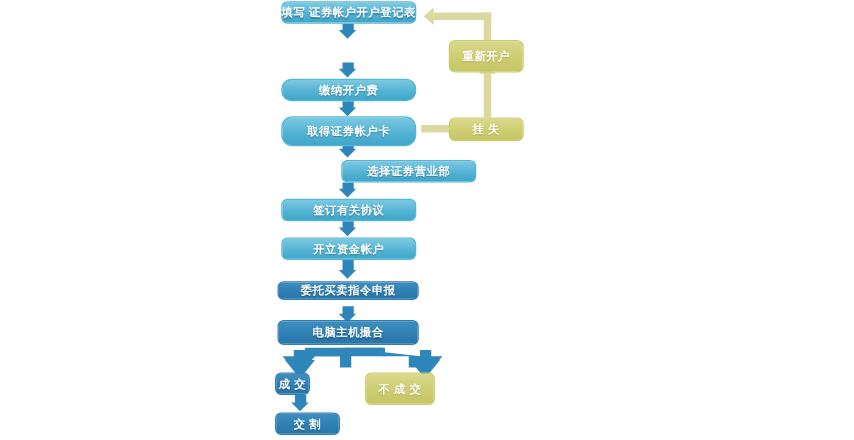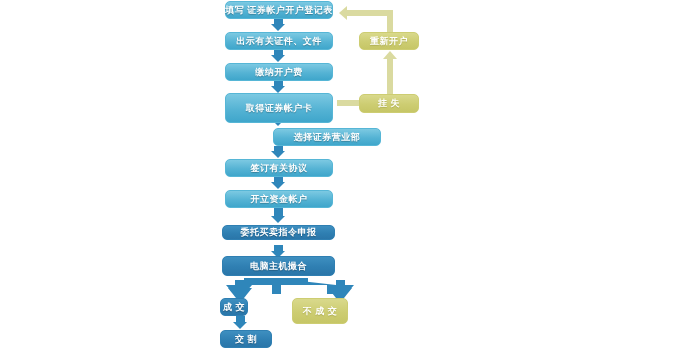--- a/index.html
+++ b/index.html
@@ -121,39 +121,38 @@
     <path d="M57,0 h36 v7 h28 v9 h-9 v-9 h-46 v9 h-9 v-9 h-28 v-7 z" fill="#2f86ba"></path>
     <polygon points="13,10 37,10 25,25" fill="#2f86ba"></polygon>
     <polygon points="113,10 137,10 125,25" fill="#2f86ba"></polygon>
   </svg>
 
   <div class="vshaft" style="left:236px;top:316px;width:9px;height:7px;"></div>
   <div class="vhead" style="left:233px;top:322px;"></div>
 
   <div class="node lightblue" style="left:225px;top:1px;width:108px;height:18px;">填写  证券帐户开户登记表</div>
 
-  <div class="node lightblue" style="left:225px;top:32px;width:108px;height:18px;">出示有关证件、文件</div>
 
-  <div class="node lightblue" style="left:225px;top:63px;width:108px;height:18px;">缴纳开户费</div>
+  <div class="node lightblue" style="left:225px;top:63px;width:108px;height:18px;border-radius:8px;">缴纳开户费</div>
 
-  <div class="node lightblue" style="left:225px;top:93px;width:108px;height:30px;">取得证券帐户卡</div>
+  <div class="node lightblue" style="left:225px;top:93px;width:108px;height:24px;border-radius:9px;">取得证券帐户卡</div>
 
   <div class="node lightblue" style="left:225px;top:128px;width:108px;height:18px;margin-left:48px;">选择证券营业部</div>
 
   <div class="node lightblue" style="left:225px;top:159px;width:108px;height:18px;">签订有关协议</div>
 
   <div class="node lightblue" style="left:225px;top:190px;width:108px;height:18px;">开立资金帐户</div>
 
   <div class="node darkblue" style="left:222px;top:225px;width:113px;height:15px;">委托买卖指令申报</div>
 
   <div class="node darkblue" style="left:222px;top:256px;width:113px;height:20px;">电脑主机撮合</div>
 
   <div class="node darkblue" style="left:220px;top:298px;width:28px;height:18px;">成 交</div>
 
   <div class="node yellow" style="left:292px;top:298px;width:56px;height:26px;">不 成 交</div>
 
   <div class="node darkblue" style="left:220px;top:330px;width:52px;height:18px;">交 割</div>
 
-  <div class="node yellow" style="left:359px;top:32px;width:60px;height:18px;">重新开户</div>
+  <div class="node yellow" style="left:359px;top:32px;width:60px;height:26px;">重新开户</div>
 
   <div class="node yellow" style="left:359px;top:94px;width:60px;height:19px;">挂  失</div>
 
 </div>
 
 </body></html>

